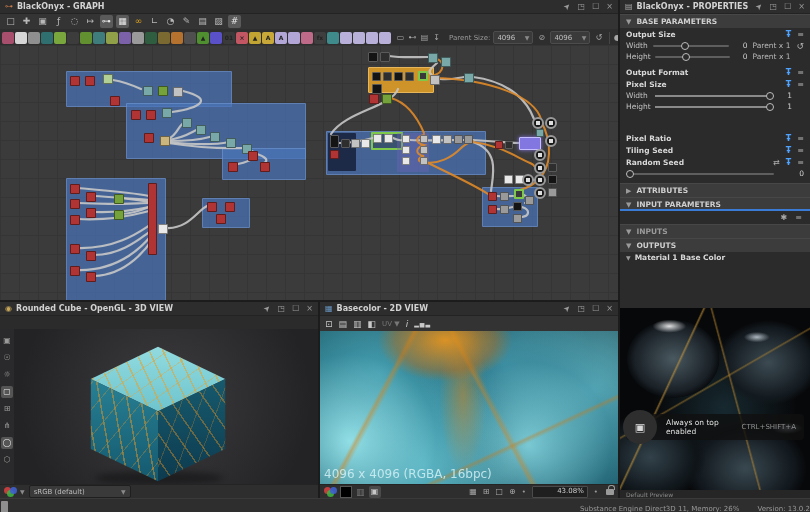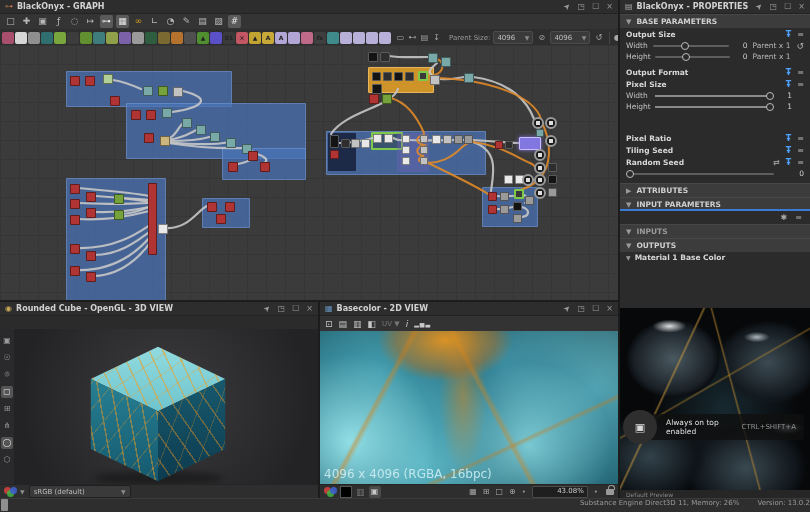--- a/index.html
+++ b/index.html
@@ -161,21 +161,21 @@
   .zoombox{width:48px;height:10px;background:#1f1f1f;border:1px solid #4a4a4a;border-radius:1px;
       font-size:7px;color:#cfcfcf;display:flex;align-items:flex-start;justify-content:flex-end;padding:0 3px;}
   .lock{position:relative;width:8px;height:6px;background:#9a9a9a;border-radius:1px;margin-left:2px;}
   .lock:before{content:"";position:absolute;left:1.5px;top:-4px;width:5px;height:4px;
       border:1.2px solid #9a9a9a;border-bottom:none;border-radius:3px 3px 0 0;}
   .swatch{width:10px;height:10px;background:#000;border:1px solid #555;}
   .boxicn{width:12px;height:12px;background:#4a4a4a;border-radius:2px;display:flex;align-items:center;
       justify-content:center;font-size:8px;}
   
   #statusbar{position:absolute;left:0;top:498px;width:810px;height:14px;background:#2e2e2e;
-      border-top:1px solid #3a3a3a;display:flex;align-items:flex-start;font-size:7px;color:#8f8f8f;}
+      border-top:1px solid #3a3a3a;display:flex;align-items:flex-end;font-size:7px;color:#8f8f8f;}
   #statusleft{width:55px;height:12px;background:#8f8f8f;margin-left:1px;border-radius:1px;}
   #stext{margin-left:572px;display:flex;gap:18px;white-space:nowrap;}
   .mut{color:#9a9a9a;}
 </style>
 </head>
 <body>
 
 <div id="app">
 
   <div class="panel" id="graph">

